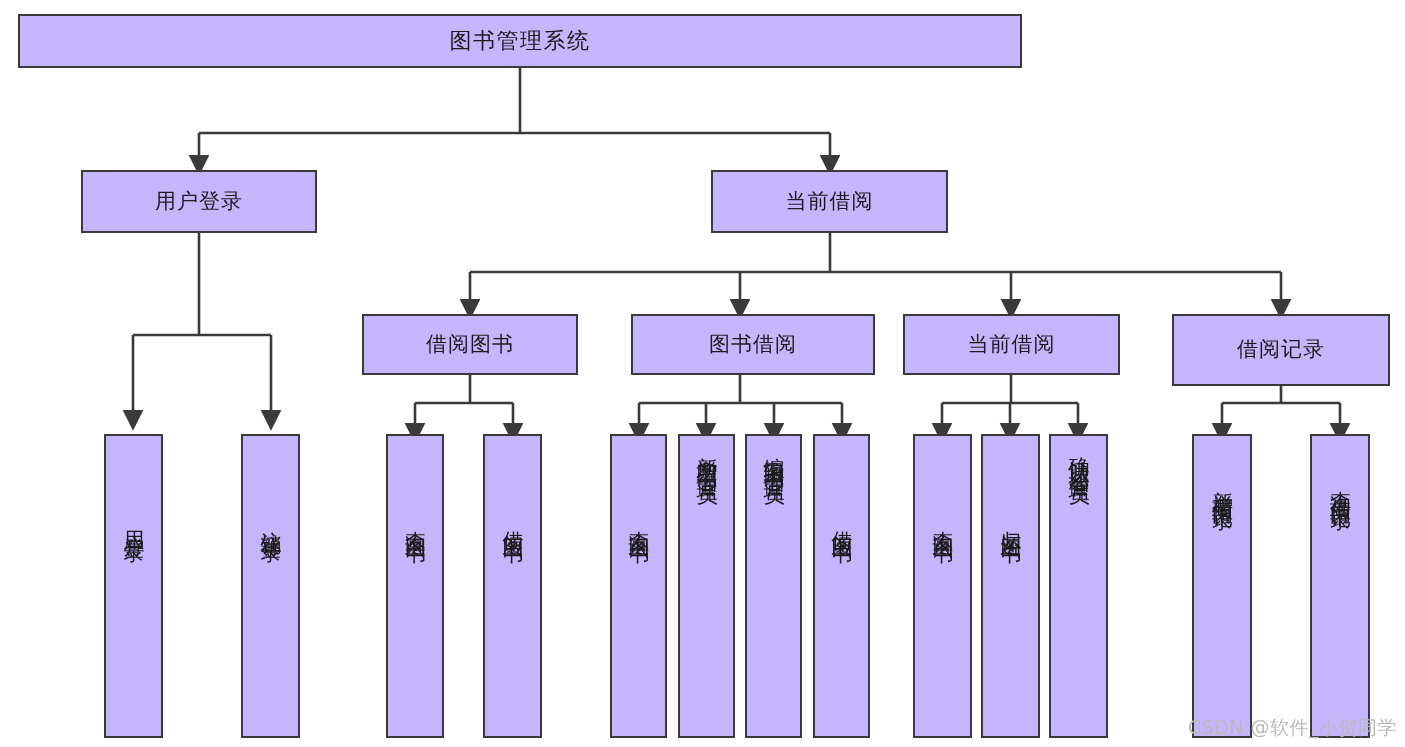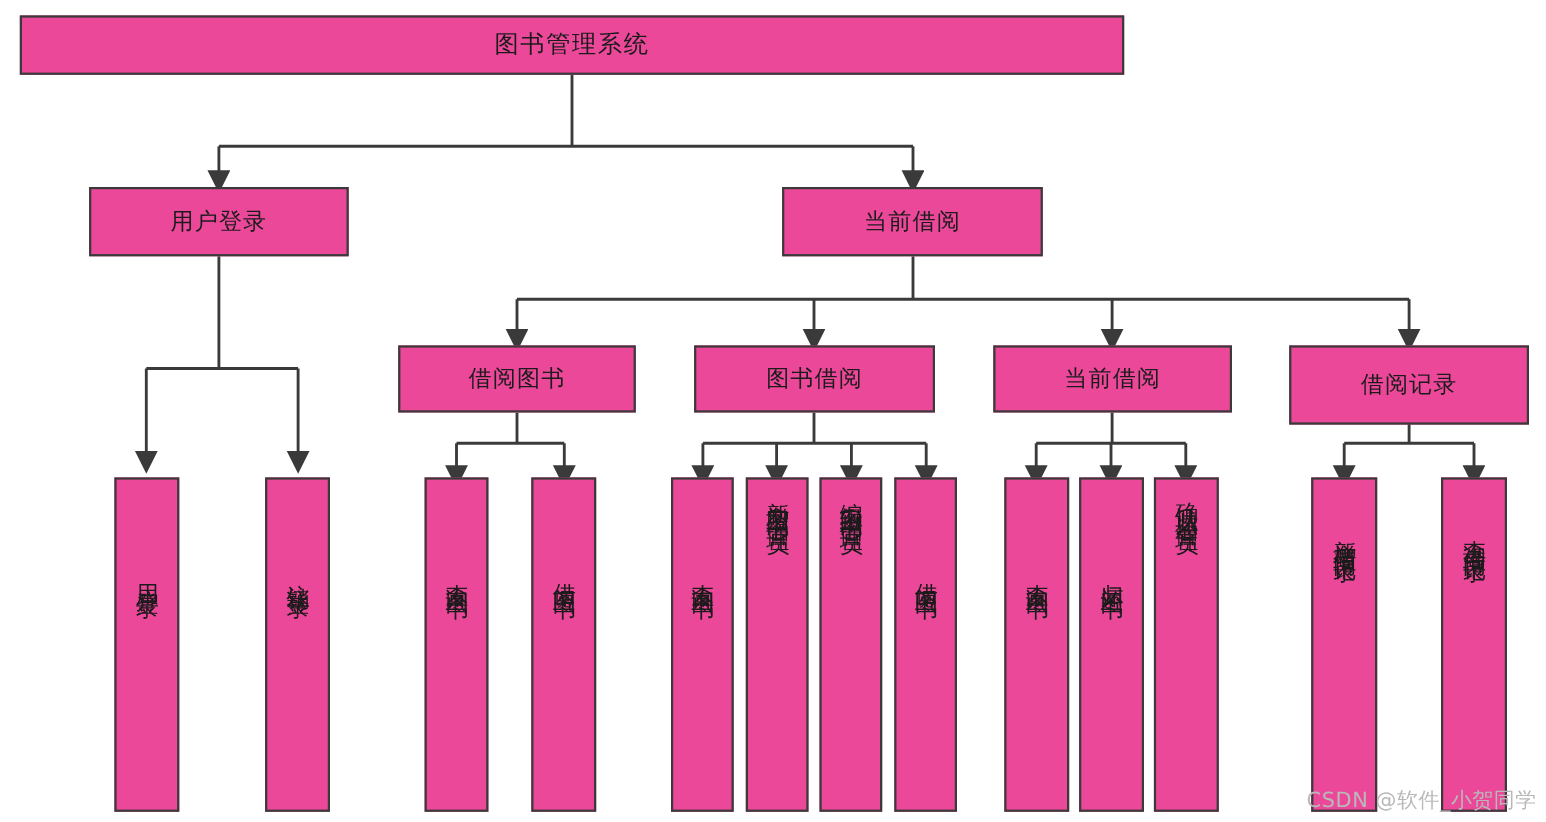--- a/index.html
+++ b/index.html
@@ -21,21 +21,21 @@
   #edge-layer {
     position: absolute;
     left: 0;
     top: 0;
     width: 1405px;
     height: 747px;
   }
   .node {
     position: absolute;
     box-sizing: border-box;
-    background: #ec4899;
+    background: #c4b5fd;
     border: 2px solid #3a3a3a;
     display: flex;
     align-items: center;
     justify-content: center;
     color: #1b1b1b;
     z-index: 2;
   }
   .node-label {
     display: block;
     text-align: center;
@@ -139,21 +139,21 @@
   <div class="node h" style="left:81px; top:170px; width:236px; height:63px;">
     <span class="node-label">用户登录</span>
   </div>
   <div class="node h" style="left:711px; top:170px; width:237px; height:63px;">
     <span class="node-label">当前借阅</span>
   </div>
 
   <div class="node h" style="left:362px; top:314px; width:216px; height:61px;">
     <span class="node-label">借阅图书</span>
   </div>
-  <div class="node h" style="left:631px; top:314px; width:219px; height:61px;">
+  <div class="node h" style="left:631px; top:314px; width:244px; height:61px;">
     <span class="node-label">图书借阅</span>
   </div>
   <div class="node h" style="left:903px; top:314px; width:217px; height:61px;">
     <span class="node-label">当前借阅</span>
   </div>
   <div class="node h" style="left:1172px; top:314px; width:218px; height:72px;">
     <span class="node-label">借阅记录</span>
   </div>
 
   <div class="node v" style="left:104px; top:434px; width:59px; height:304px; padding-top:78px;">

